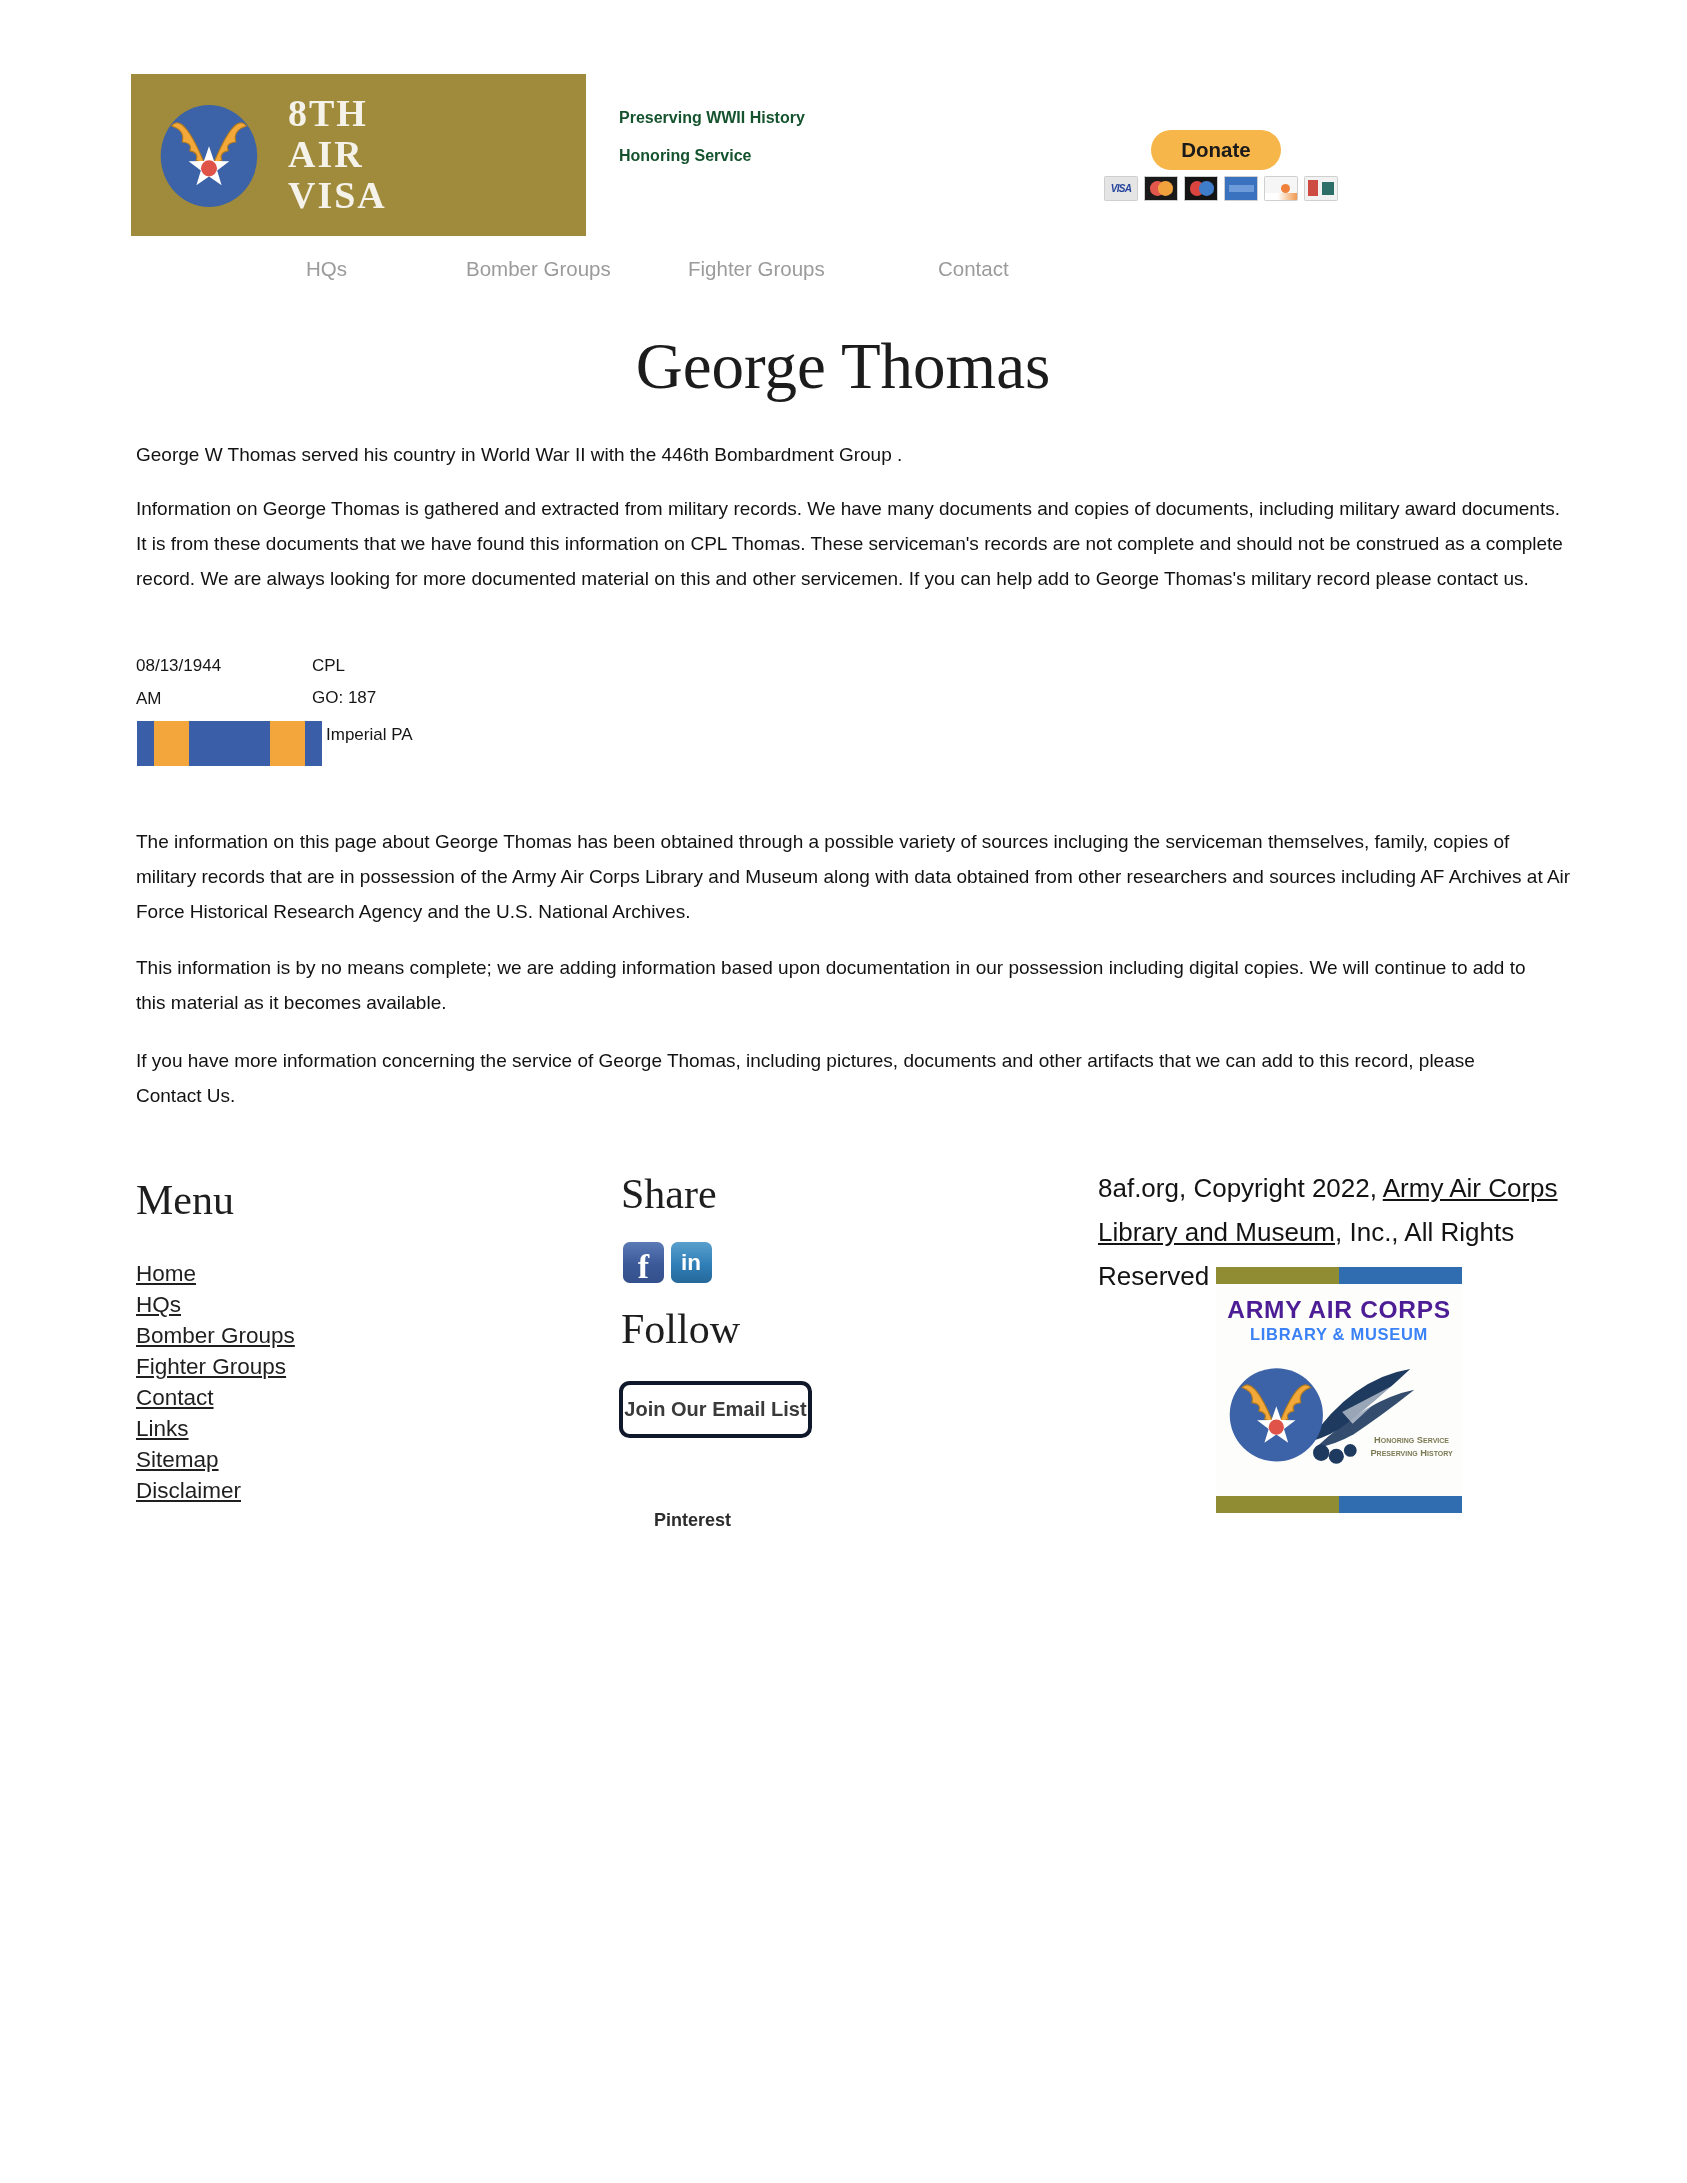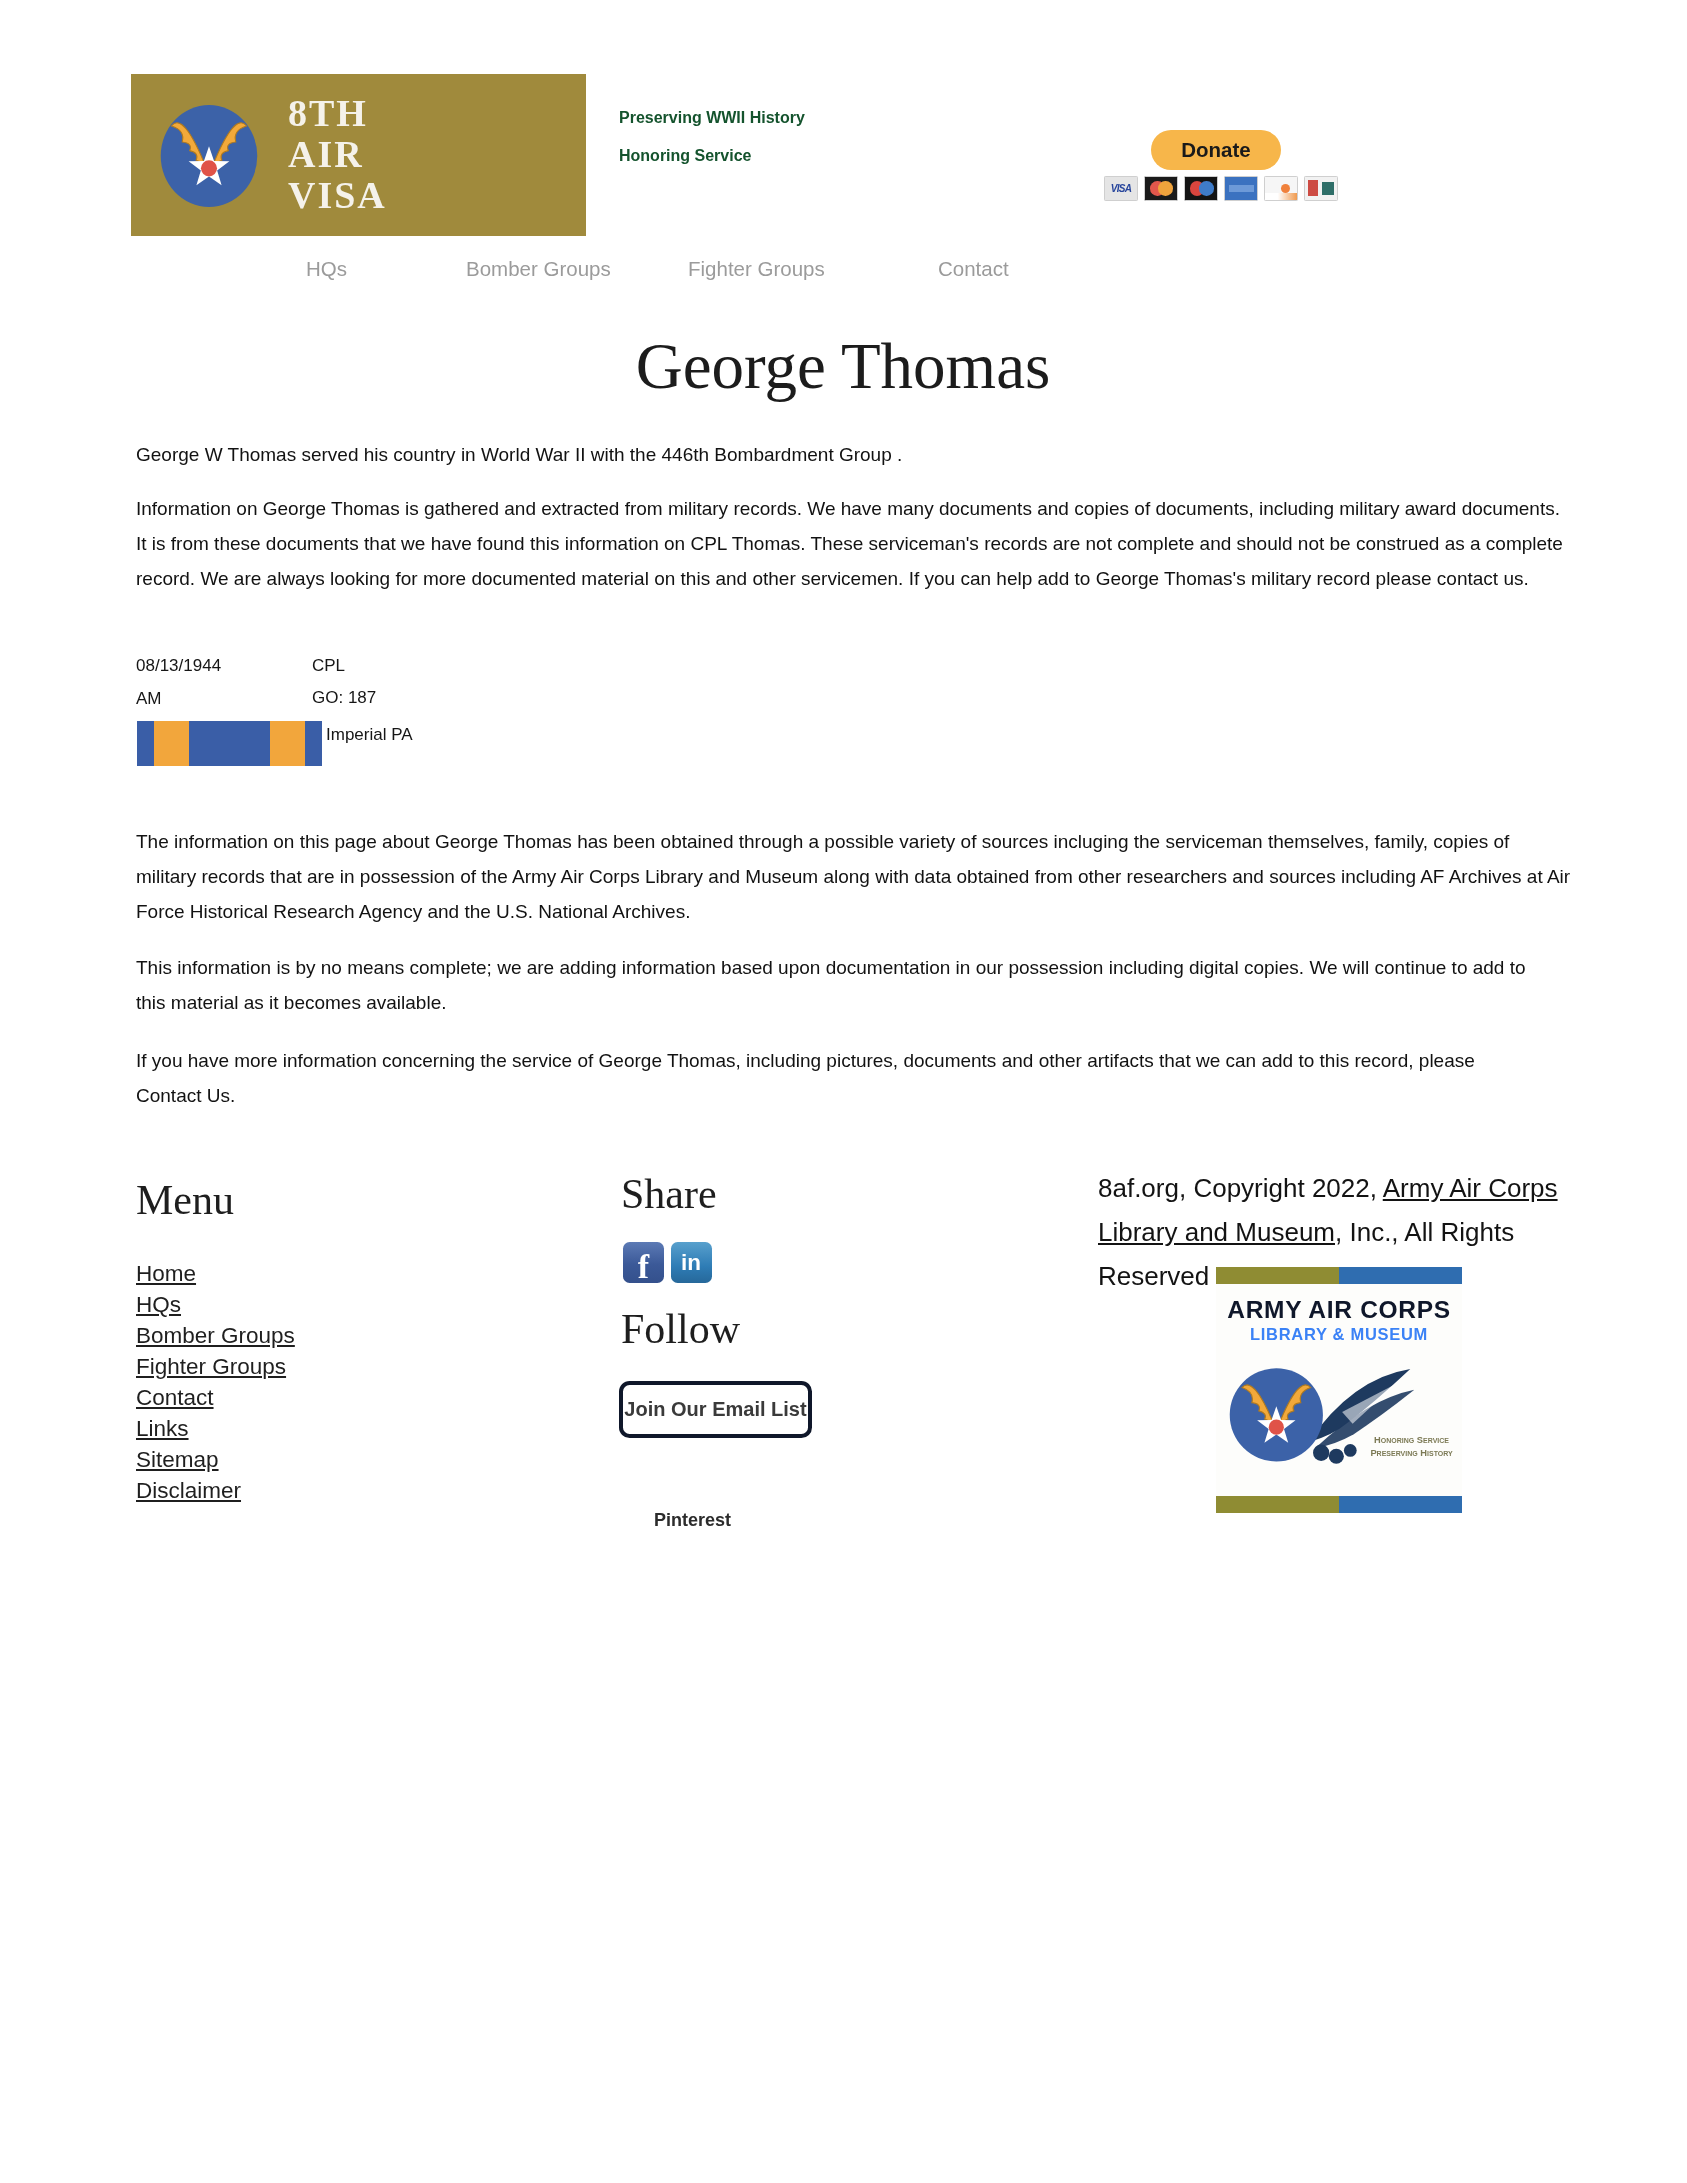--- a/index.html
+++ b/index.html
@@ -86,21 +86,21 @@
   .copyright{position:absolute;left:1098px;top:1166px;width:463px;font-size:26px;line-height:44px;color:#131313;}
   .copyright a{color:#131313;text-decoration:underline;cursor:pointer;}
 
   
   .aacm{position:absolute;left:1216px;top:1267px;width:246px;height:246px;background:#fdfdfb;cursor:pointer;}
   .aacm .bar{position:absolute;left:0;width:100%;height:17px;display:flex;}
   .aacm .bar.top{top:0;} .aacm .bar.bot{bottom:0;}
   .aacm .bar .olive{width:50%;background:#8f8c33;}
   .aacm .bar .blue{width:50%;background:#2f6db0;}
   .aacm-t1{position:absolute;left:0;top:29px;width:100%;text-align:center;
-           color:#0f172a;font-weight:bold;font-size:24.5px;letter-spacing:0.7px;}
+           color:#4c1d95;font-weight:bold;font-size:24.5px;letter-spacing:0.7px;}
   .aacm-t2{position:absolute;left:0;top:58px;width:100%;text-align:center;
            color:#3b82f6;font-weight:bold;font-size:16.5px;letter-spacing:0.7px;}
   .aacm-emblem{position:absolute;left:5.3px;top:79px;width:198px;height:132px;}
   .aacm-tag{position:absolute;right:9.3px;top:167px;text-align:center;color:#7c7a55;
             font-weight:bold;font-size:9.3px;line-height:12.6px;font-variant:small-caps;}
 </style>
 </head>
 <body>
 
 <div class="page">

